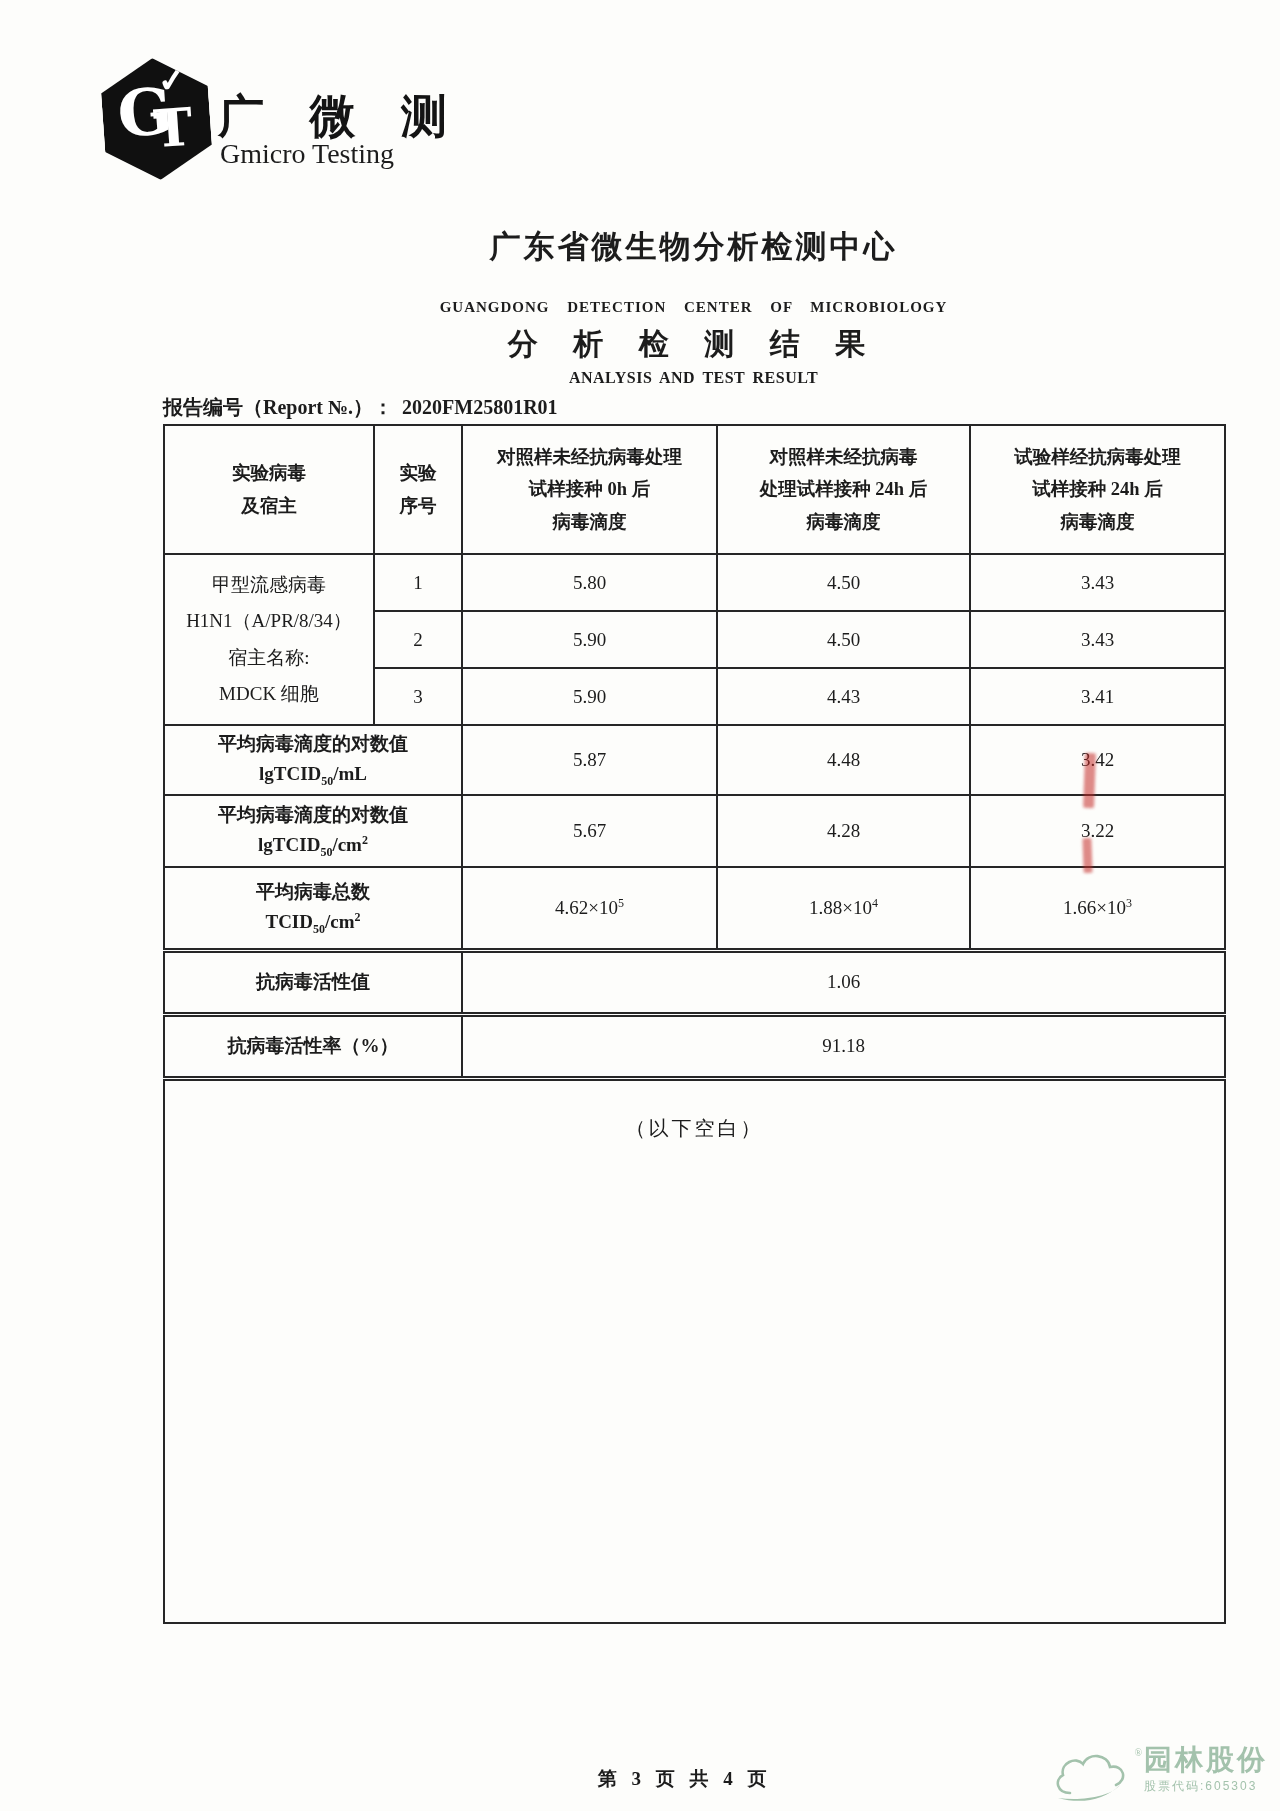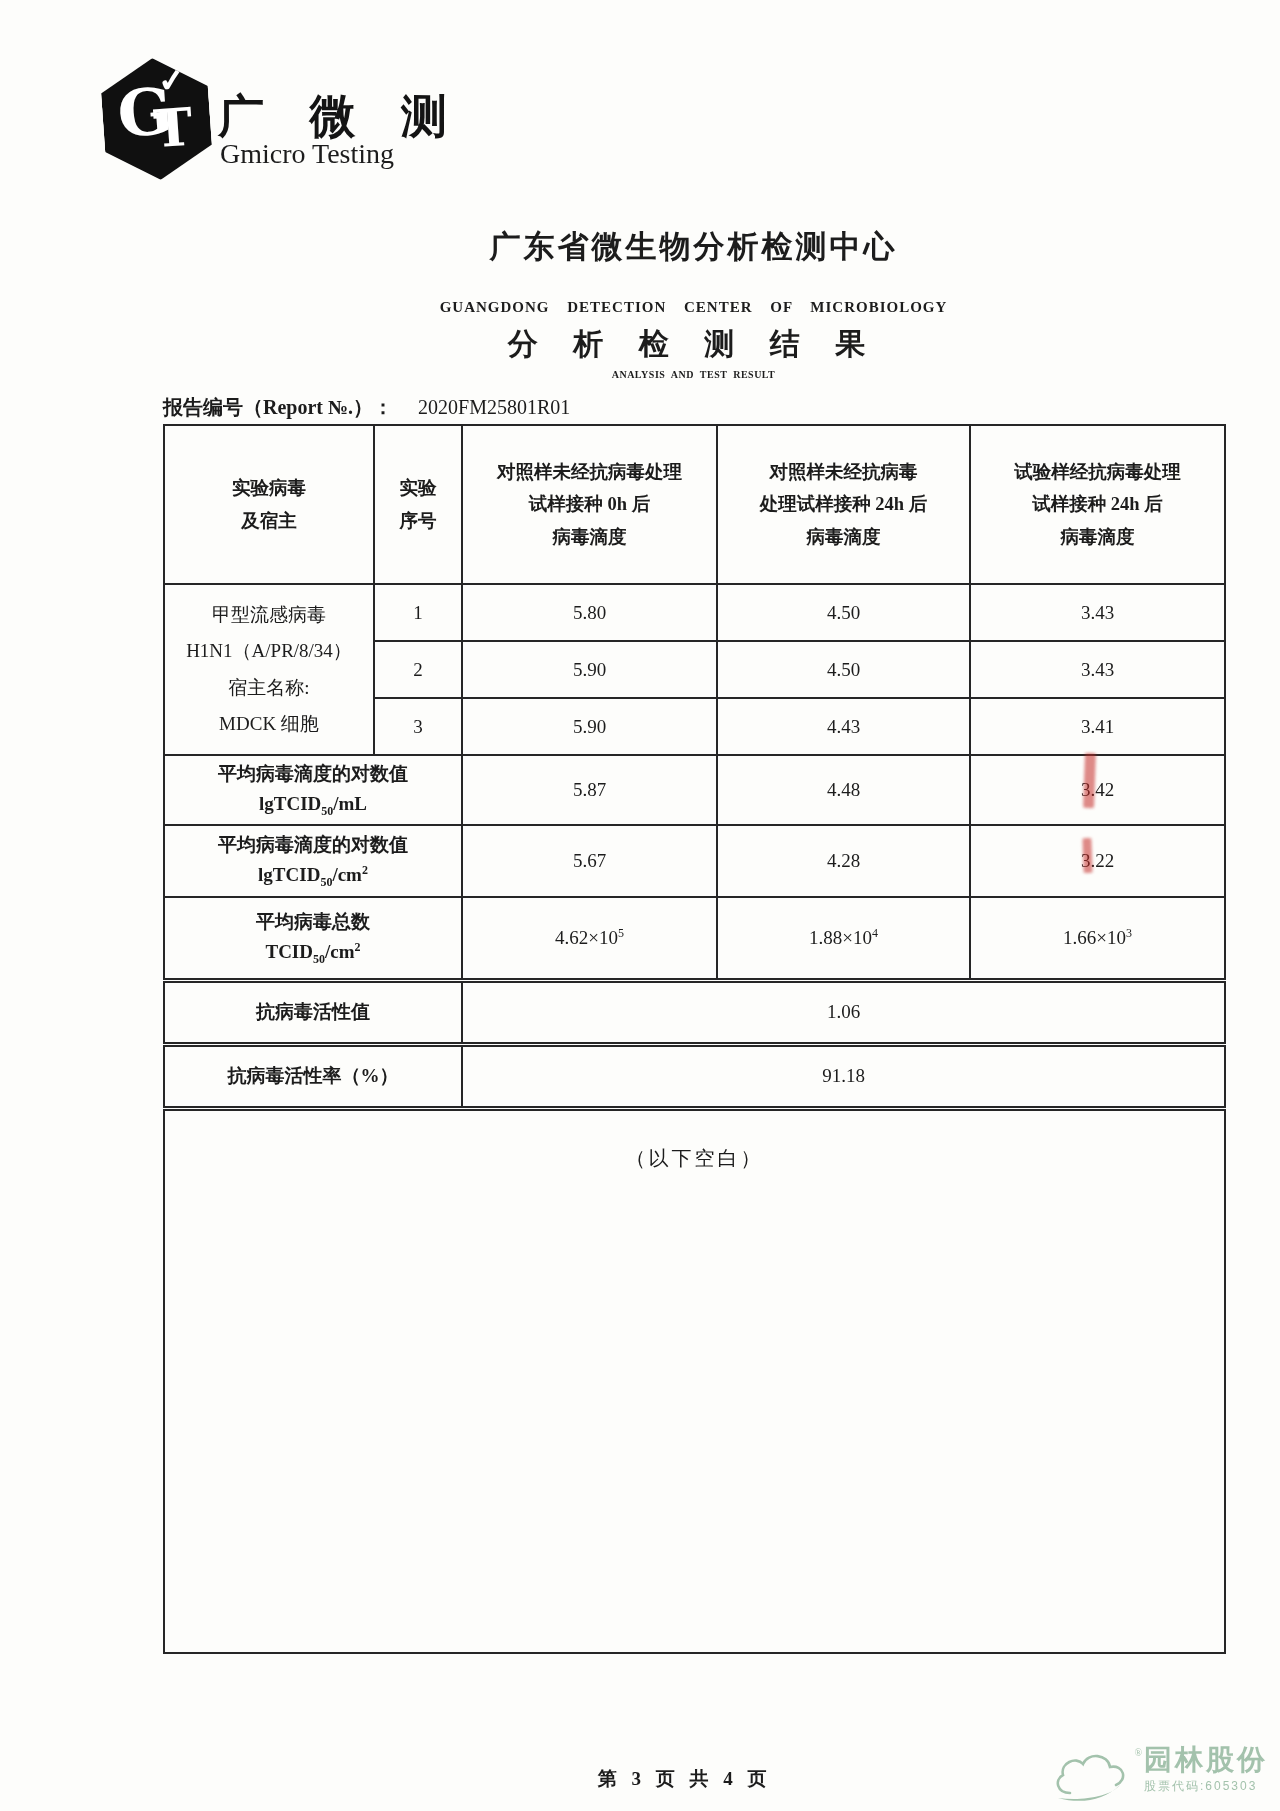--- a/index.html
+++ b/index.html
@@ -25,39 +25,39 @@
   .hex .lg-t{position:absolute;left:50px;top:40px;font-size:52px;font-weight:bold;color:#fff;font-family:"DejaVu Serif",serif;}
   .hex .lg-check{position:absolute;left:57px;top:2px;font-size:36px;font-weight:bold;color:#fff;}
   .logo-cn{position:absolute;left:115px;top:28px;width:260px;font-size:46px;font-weight:700;letter-spacing:17px;white-space:nowrap;color:#141414;font-family:"Liberation Serif",serif;}
   .logo-en{position:absolute;left:117px;top:80px;width:260px;font-size:28px;font-weight:400;white-space:nowrap;font-family:"Liberation Serif",serif;}
 
   
   .center-line{position:absolute;left:163px;width:1061px;text-align:center;white-space:nowrap;}
   .org-cn{top:226px;font-size:31px;font-weight:700;letter-spacing:3px;}
   .org-en{top:299px;font-size:15px;font-weight:700;letter-spacing:1px;word-spacing:13px;}
   .title-cn{top:324px;font-size:30px;font-weight:700;letter-spacing:14px;}
-  .title-en{top:369px;font-size:10px;font-weight:700;letter-spacing:0.5px;word-spacing:3px;}
+  .title-en{top:369px;font-size:16px;font-weight:700;letter-spacing:0.5px;word-spacing:3px;}
 
   .report-line{position:absolute;left:163px;top:394px;font-size:20px;font-weight:600;white-space:nowrap;}
-  .report-line .rno{margin-left:25px;font-weight:400;}
+  .report-line .rno{margin-left:9px;font-weight:700;}
 
   
   table.rtable{
     position:absolute;left:163px;top:424px;width:1061px;
     border-collapse:collapse;table-layout:fixed;
     background:transparent;
   }
   .rtable th,.rtable td{
     border:2px solid #262626;
     text-align:center;vertical-align:middle;
     font-size:19px;padding:0 4px;
     font-weight:normal;
   }
   .rtable .ln{line-height:1.75;}
-  tr.hdr{height:159px;}
+  tr.hdr{height:129px;}
   tr.hdr th{font-weight:700;font-size:18.5px;}
   tr.trial{height:57px;}
   tr.avg1{height:70px;}
   tr.avg2{height:72px;}
   tr.total{height:83px;margin-left:12px;}
   tr.actv{height:64px;}
   tr.actr{height:64px;}
   tr.blankrow{height:545px;padding-left:10px;}
   tr.dblsep td{border-top:5px double #262626;}
   td.virus{font-size:19px;}

